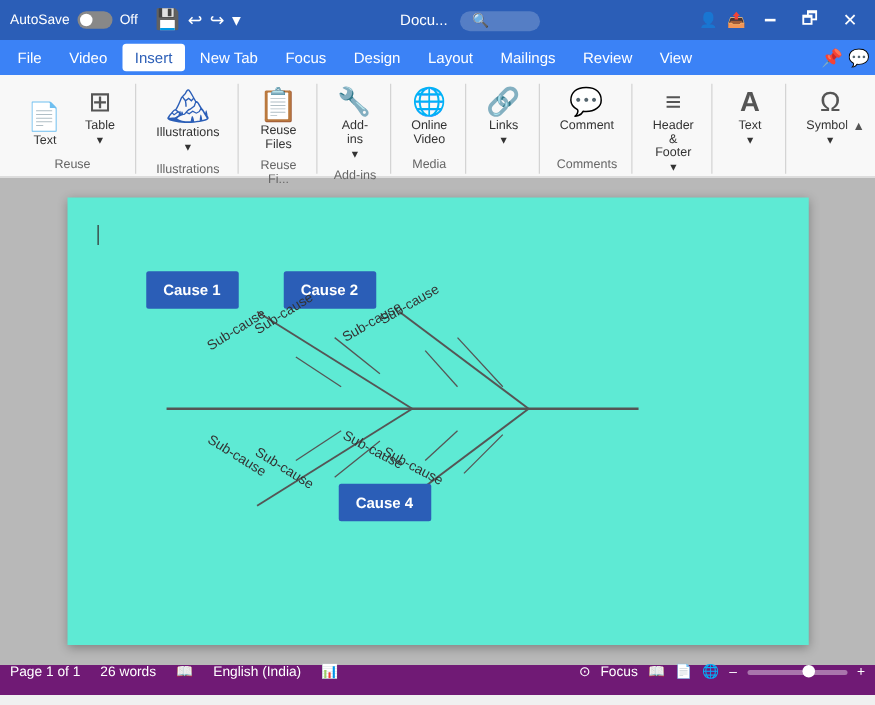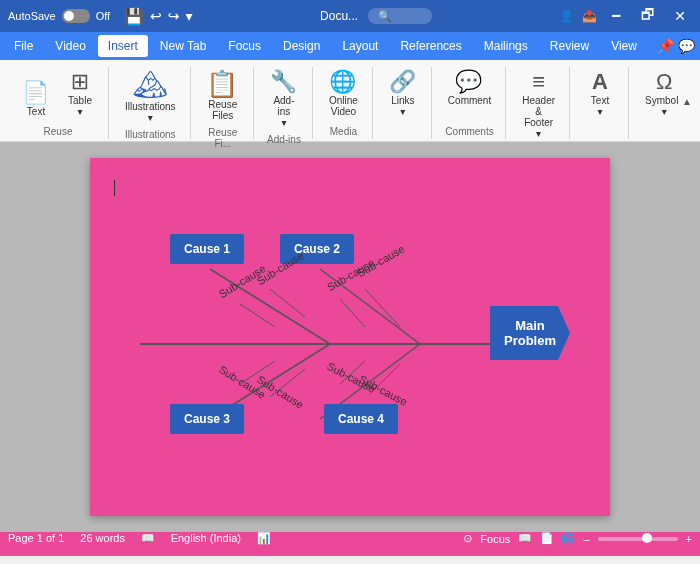--- a/index.html
+++ b/index.html
@@ -109,26 +109,26 @@
     .doc-area {
       background: #b8b8b8;
       flex: 1;
       display: flex;
       justify-content: center;
       padding: 16px;
       overflow: auto;
       height: 390px;
     }
     .page {
-      background: #ec4899;
-      width: 520px;
+      background: #5eead4;
+      width: 593px;
       min-height: 355px;
       box-shadow: 0 2px 8px rgba(0,0,0,0.3);
       position: relative;
-      padding: 20px;
+      padding: 3px;
     }
     .cursor-line { position: absolute; left: 24px; top: 22px; width: 1px; height: 16px; background: #333; }
 
     
     .fishbone-container {
       width: 100%;
       height: 300px;
       position: relative;
       margin-top: 16px;
     }
@@ -166,25 +166,25 @@
 
     
     .fishbone-svg {
       position: absolute;
       top: 0; left: 0;
       width: 100%; height: 100%;
     }
 
     
     .status-bar {
-      background: #ec4899;
+      background: #701a75;
       height: 24px;
       display: flex;
-      align-items: flex-start;
-      padding: 0 8px;
+      align-items: flex-end;
+      padding: 12px 8px;
       color: white;
       font-size: 11px;
       gap: 16px;
     }
     .status-right { margin-left: auto; display: flex; align-items: center; gap: 8px; }
     .zoom-slider { width: 80px; height: 4px; background: rgba(255,255,255,0.4); border-radius: 2px; position: relative; }
     .zoom-slider-thumb { position: absolute; left: 55%; top: -4px; width: 10px; height: 10px; background: white; border-radius: 50%; cursor: pointer; }
   </style>
 </head>
 <body>
@@ -214,21 +214,20 @@
 </div>
 
 <div class="menu-bar">
   <span class="menu-item">File</span>
   <span class="menu-item">Video</span>
   <span class="menu-item active">Insert</span>
   <span class="menu-item">New Tab</span>
   <span class="menu-item">Focus</span>
   <span class="menu-item">Design</span>
   <span class="menu-item">Layout</span>
-  <span class="menu-item">References</span>
   <span class="menu-item">Mailings</span>
   <span class="menu-item">Review</span>
   <span class="menu-item">View</span>
   <div class="menu-right">
     <span style="cursor:pointer; font-size:14px;">📌</span>
     <span style="cursor:pointer; font-size:14px;">💬</span>
   </div>
 </div>
 
 <div class="ribbon-wrapper">
@@ -379,31 +378,25 @@
       </svg>
 
       <div class="cause-box" style="left:60px; top:40px;">
         <span>Cause 1</span>
       </div>
 
       <div class="cause-box" style="left:170px; top:40px;">
         <span>Cause 2</span>
       </div>
 
-      <div class="cause-box" style="left:60px; top:210px;">
-        <span>Cause 3</span>
-      </div>
 
       <div class="cause-box" style="left:170px; top:210px;margin-left:44px;">
         <span>Cause 4</span>
       </div>
 
-      <div class="main-problem" style="position:absolute; right:20px; top:112px;">
-        <span>Main<br>Problem</span>
-      </div>
 
       <div class="sub-cause" style="left:110px; top:95px; transform:rotate(-32deg);">Sub-cause</div>
       <div class="sub-cause" style="left:148px; top:82px; transform:rotate(-32deg);">Sub-cause</div>
 
       <div class="sub-cause" style="left:218px; top:88px; transform:rotate(-30deg);">Sub-cause</div>
       <div class="sub-cause" style="left:248px; top:74px; transform:rotate(-30deg);">Sub-cause</div>
 
       <div class="sub-cause" style="left:110px; top:168px; transform:rotate(32deg);">Sub-cause</div>
       <div class="sub-cause" style="left:148px; top:178px; transform:rotate(32deg);">Sub-cause</div>
 

